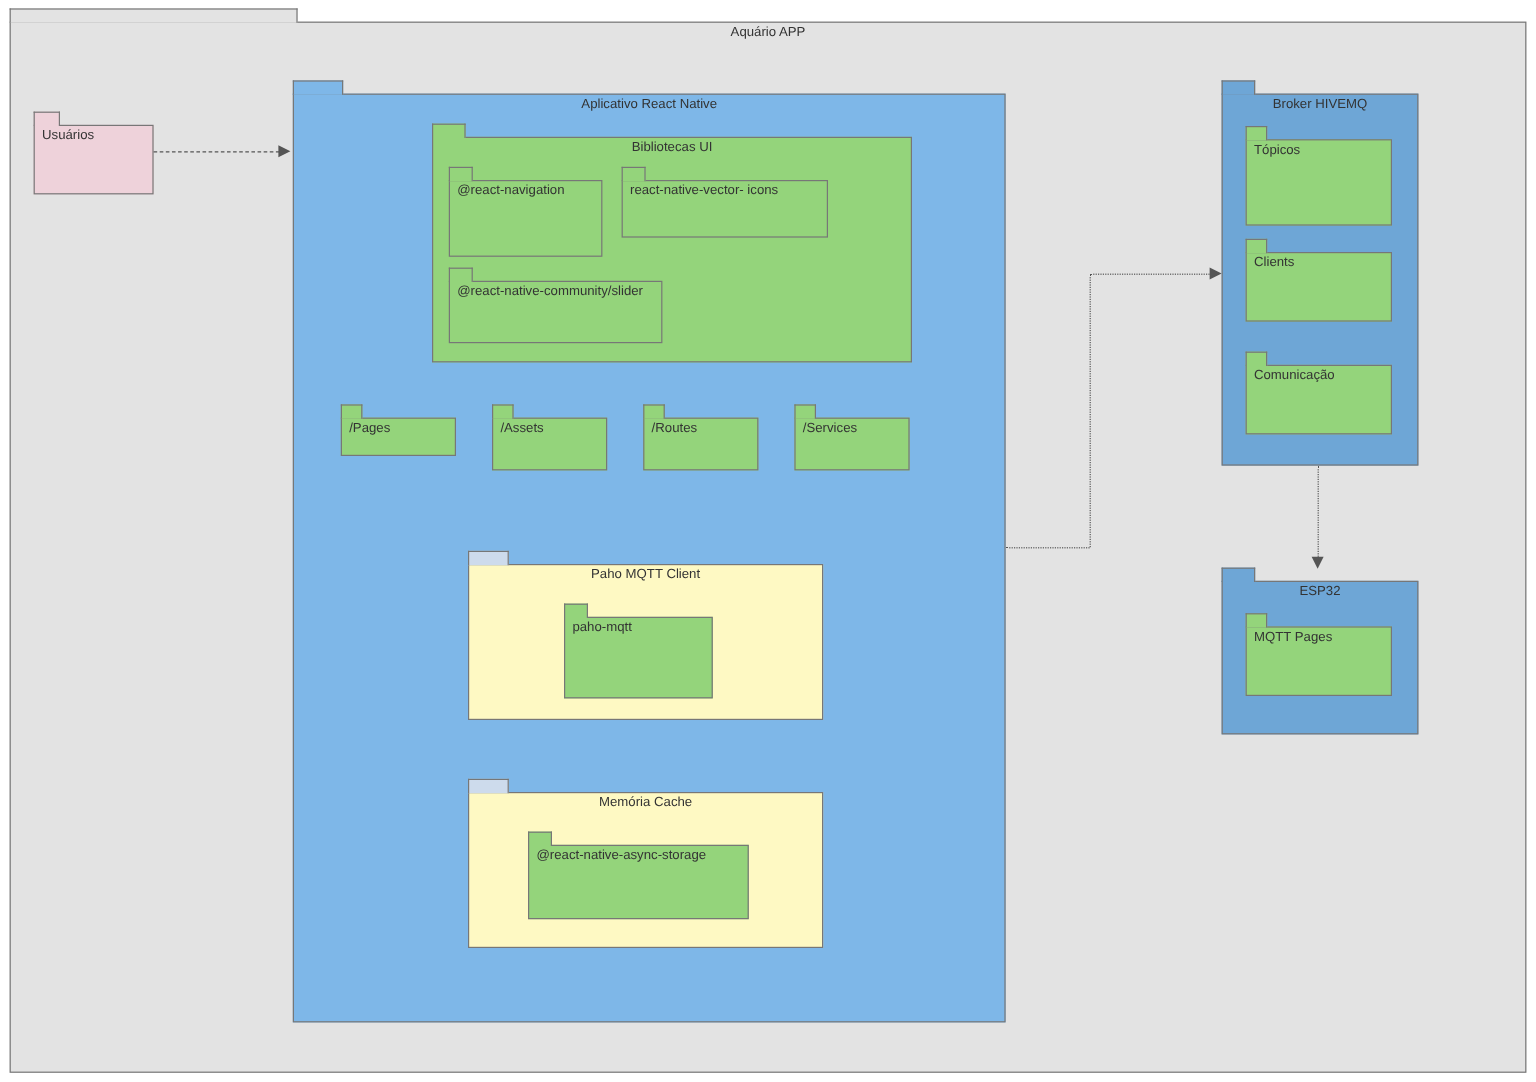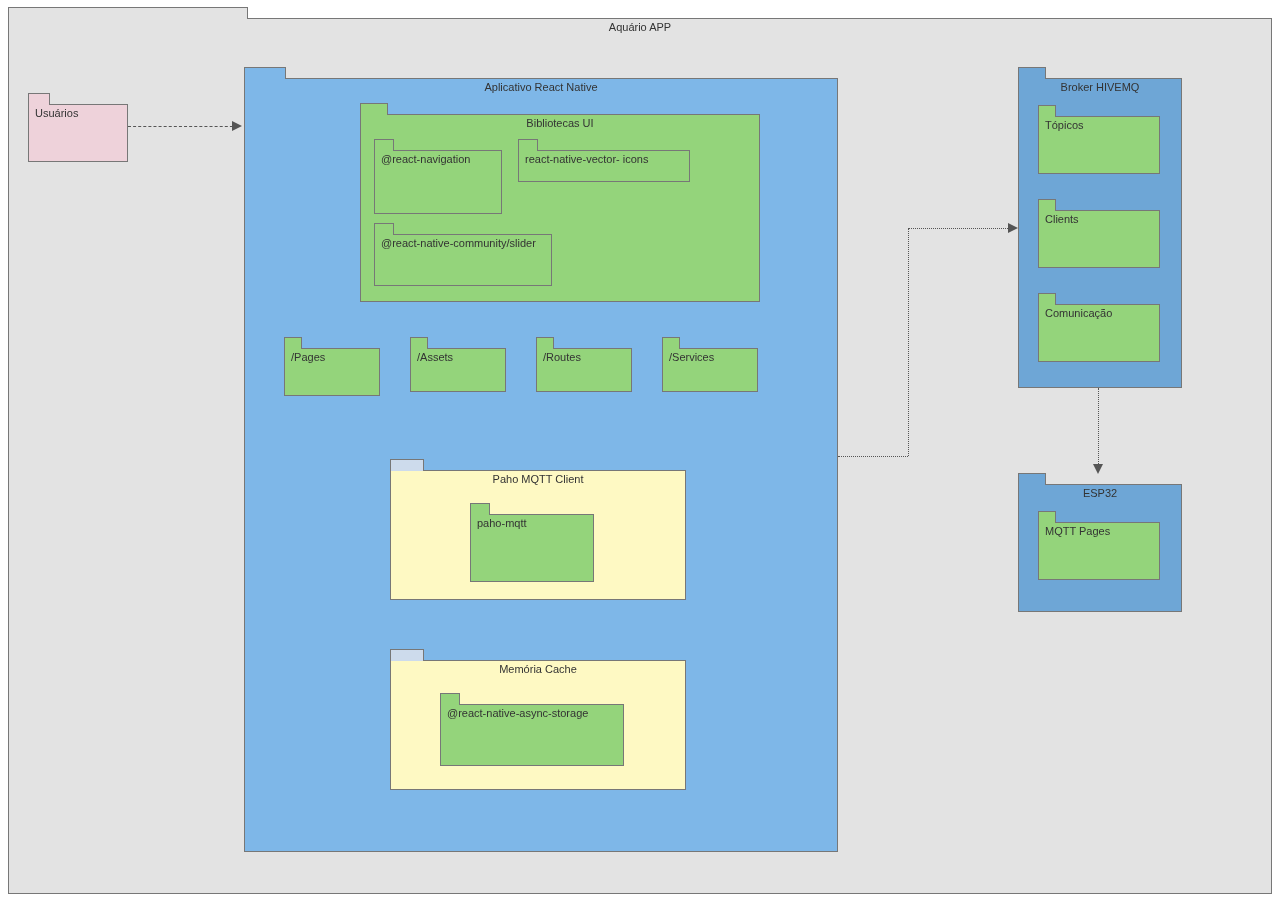--- a/index.html
+++ b/index.html
@@ -93,31 +93,31 @@
   <div class="pkg fill-green" style="left:360px; top:114px; width:400px; height:188px;">
     <div class="tab" style="width:28px;"></div>
     <div class="title">Bibliotecas UI</div>
   </div>
 
   <div class="pkg fill-green" style="left:374px; top:150px; width:128px; height:64px;text-decoration:underline;">
     <div class="tab" style="width:20px;"></div>
     <div class="title left">@react-navigation</div>
   </div>
 
-  <div class="pkg fill-green" style="left:518px; top:150px; width:172px; height:32px;">
+  <div class="pkg fill-green" style="left:518px; top:150px; width:172px; height:48px;">
     <div class="tab" style="width:20px;"></div>
     <div class="title left">react-native-vector- icons</div>
   </div>
 
   <div class="pkg fill-green" style="left:374px; top:234px; width:178px; height:52px;">
     <div class="tab" style="width:20px;"></div>
     <div class="title left">@react-native-community/slider</div>
   </div>
 
-  <div class="pkg fill-green" style="left:284px; top:348px; width:96px; height:48px;padding-left:12px;">
+  <div class="pkg fill-green" style="left:284px; top:348px; width:96px; height:32px;padding-left:12px;">
     <div class="tab" style="width:18px;"></div>
     <div class="title left">/Pages</div>
   </div>
   <div class="pkg fill-green" style="left:410px; top:348px; width:96px; height:44px;">
     <div class="tab" style="width:18px;"></div>
     <div class="title left">/Assets</div>
   </div>
   <div class="pkg fill-green" style="left:536px; top:348px; width:96px; height:44px;">
     <div class="tab" style="width:18px;"></div>
     <div class="title left">/Routes</div>
@@ -142,21 +142,21 @@
   </div>
   <div class="pkg fill-green" style="left:440px; top:704px; width:184px; height:62px;">
     <div class="tab" style="width:20px;"></div>
     <div class="title left">@react-native-async-storage</div>
   </div>
 
   <div class="pkg fill-blue-d" style="left:1018px; top:78px; width:164px; height:310px;">
     <div class="tab" style="width:28px;"></div>
     <div class="title">Broker HIVEMQ</div>
   </div>
-  <div class="pkg fill-green" style="left:1038px; top:116px; width:122px; height:58px;">
+  <div class="pkg fill-green" style="left:1038px; top:116px; width:122px; height:72px;">
     <div class="tab" style="width:18px;"></div>
     <div class="title left">Tópicos</div>
   </div>
   <div class="pkg fill-green" style="left:1038px; top:210px; width:122px; height:58px;">
     <div class="tab" style="width:18px;"></div>
     <div class="title left">Clients</div>
   </div>
   <div class="pkg fill-green" style="left:1038px; top:304px; width:122px; height:58px;">
     <div class="tab" style="width:18px;"></div>
     <div class="title left">Comunicação</div>

